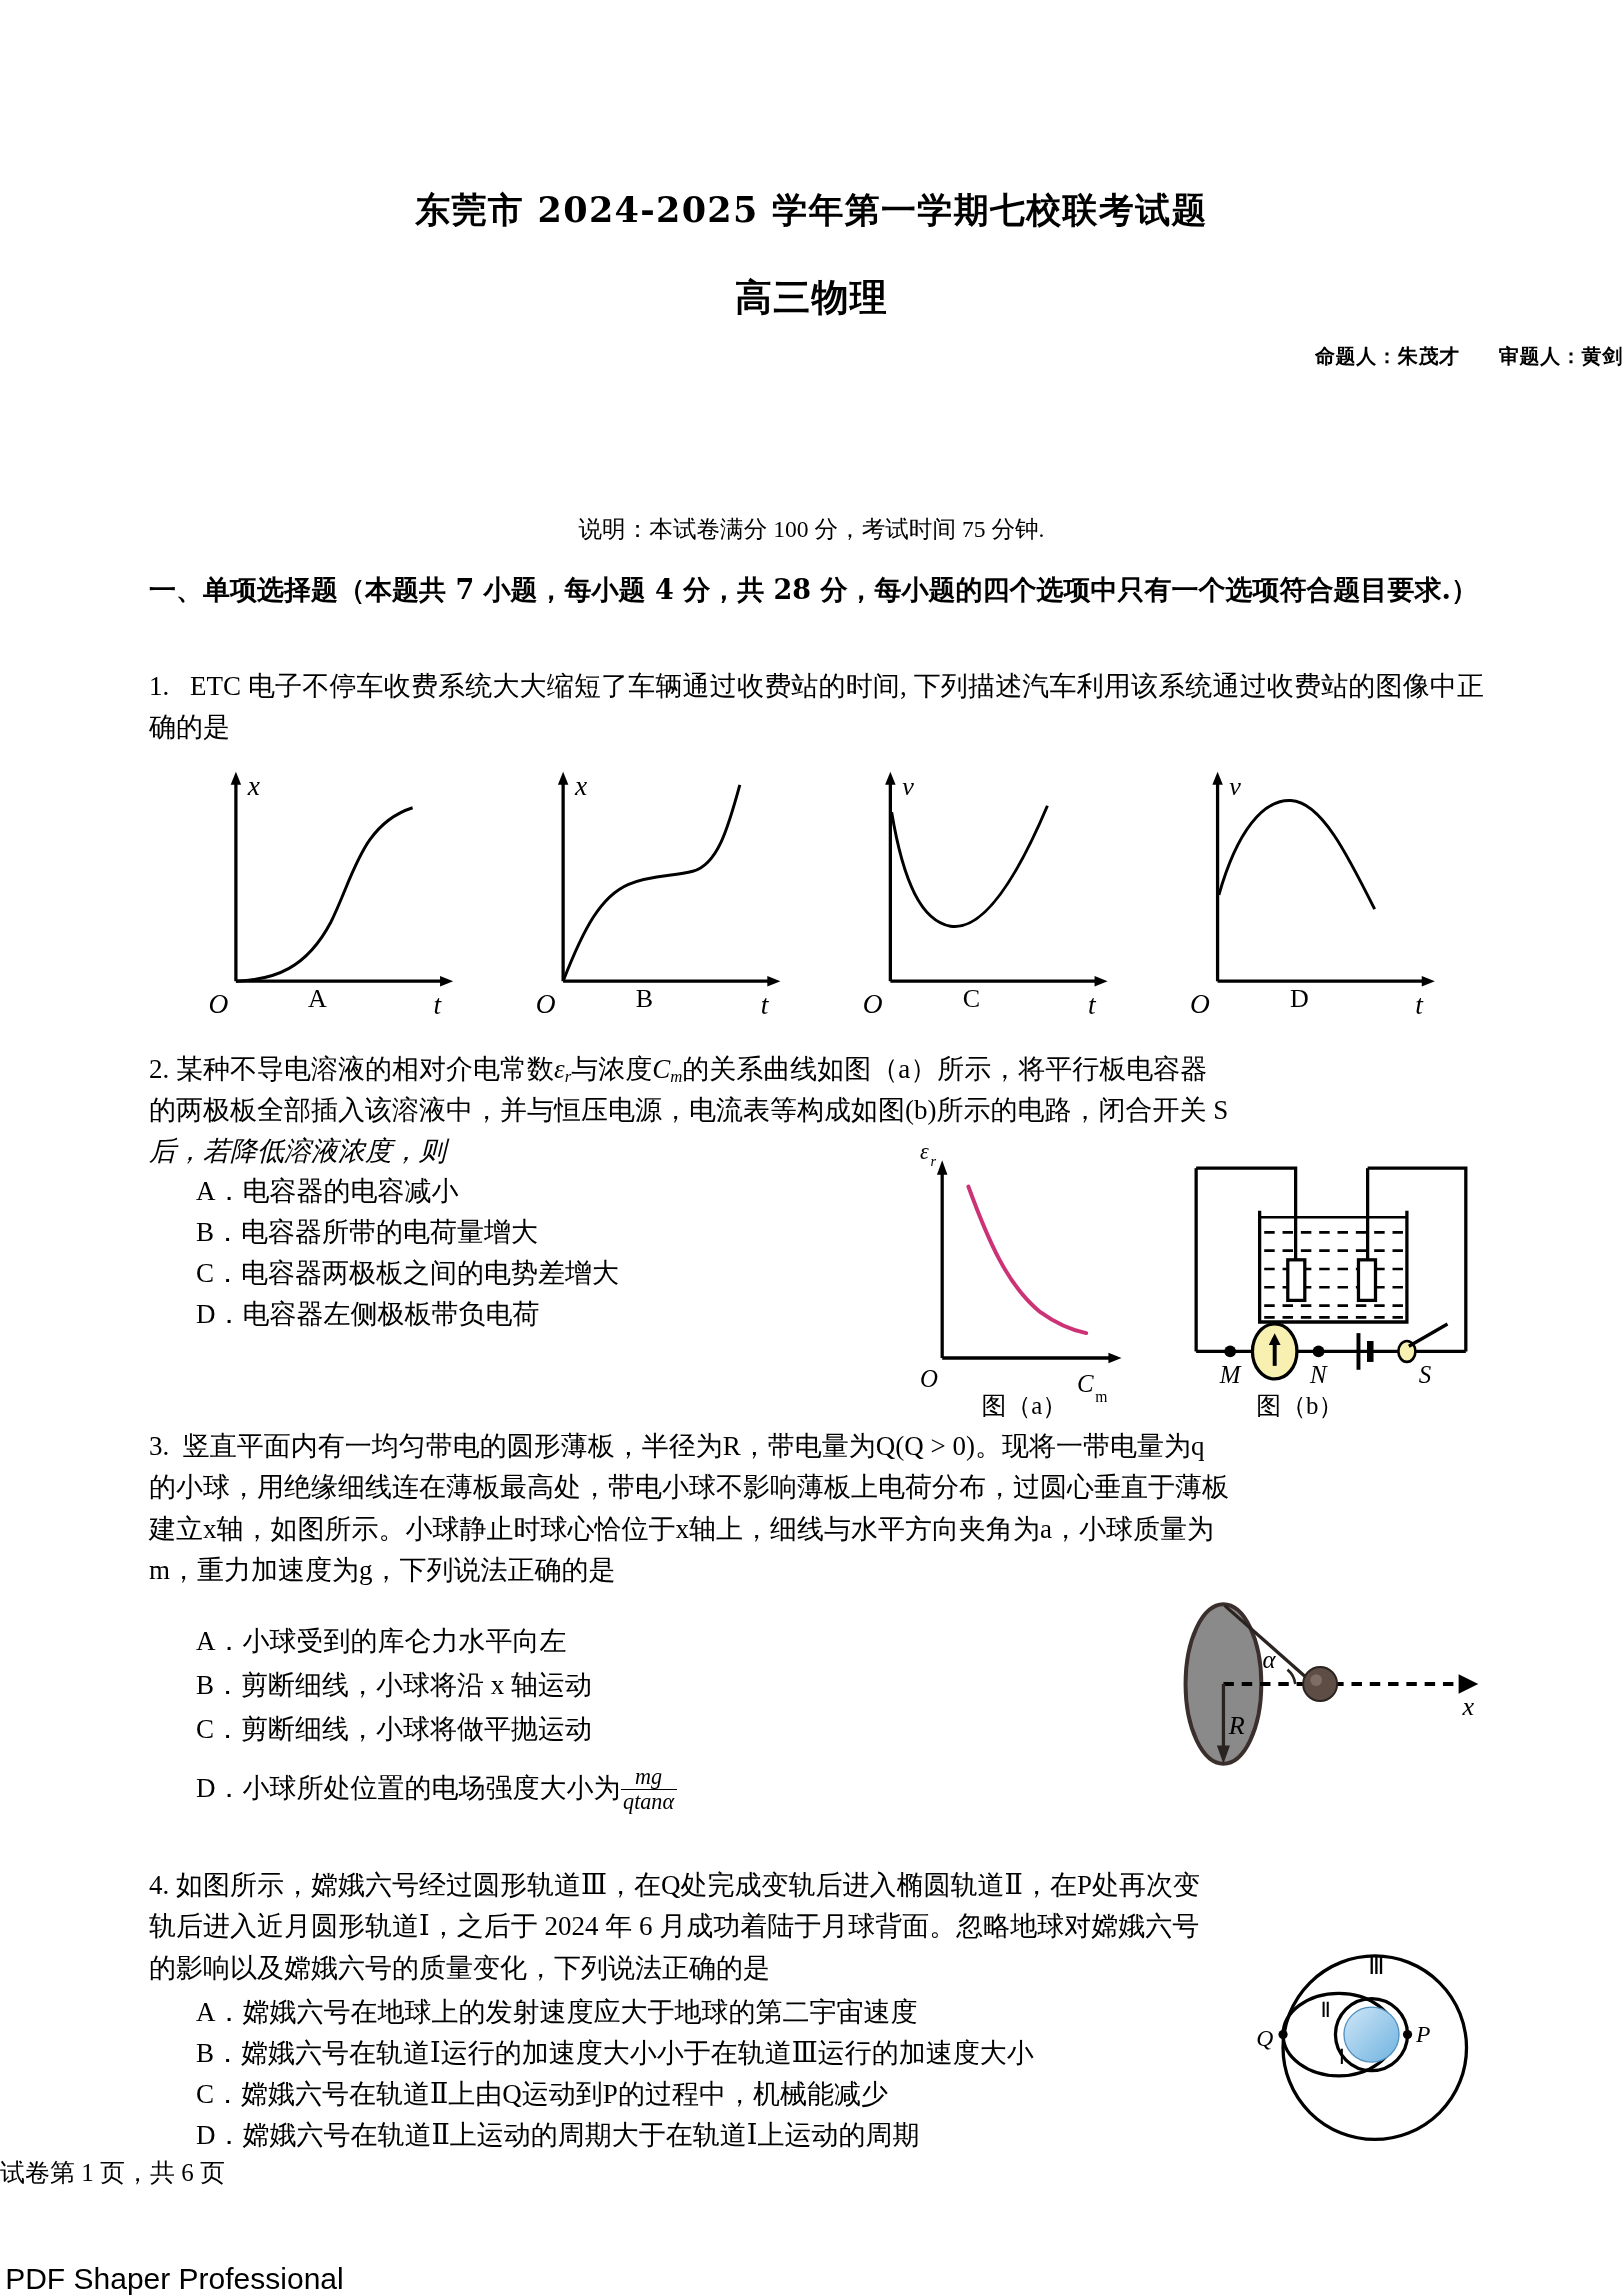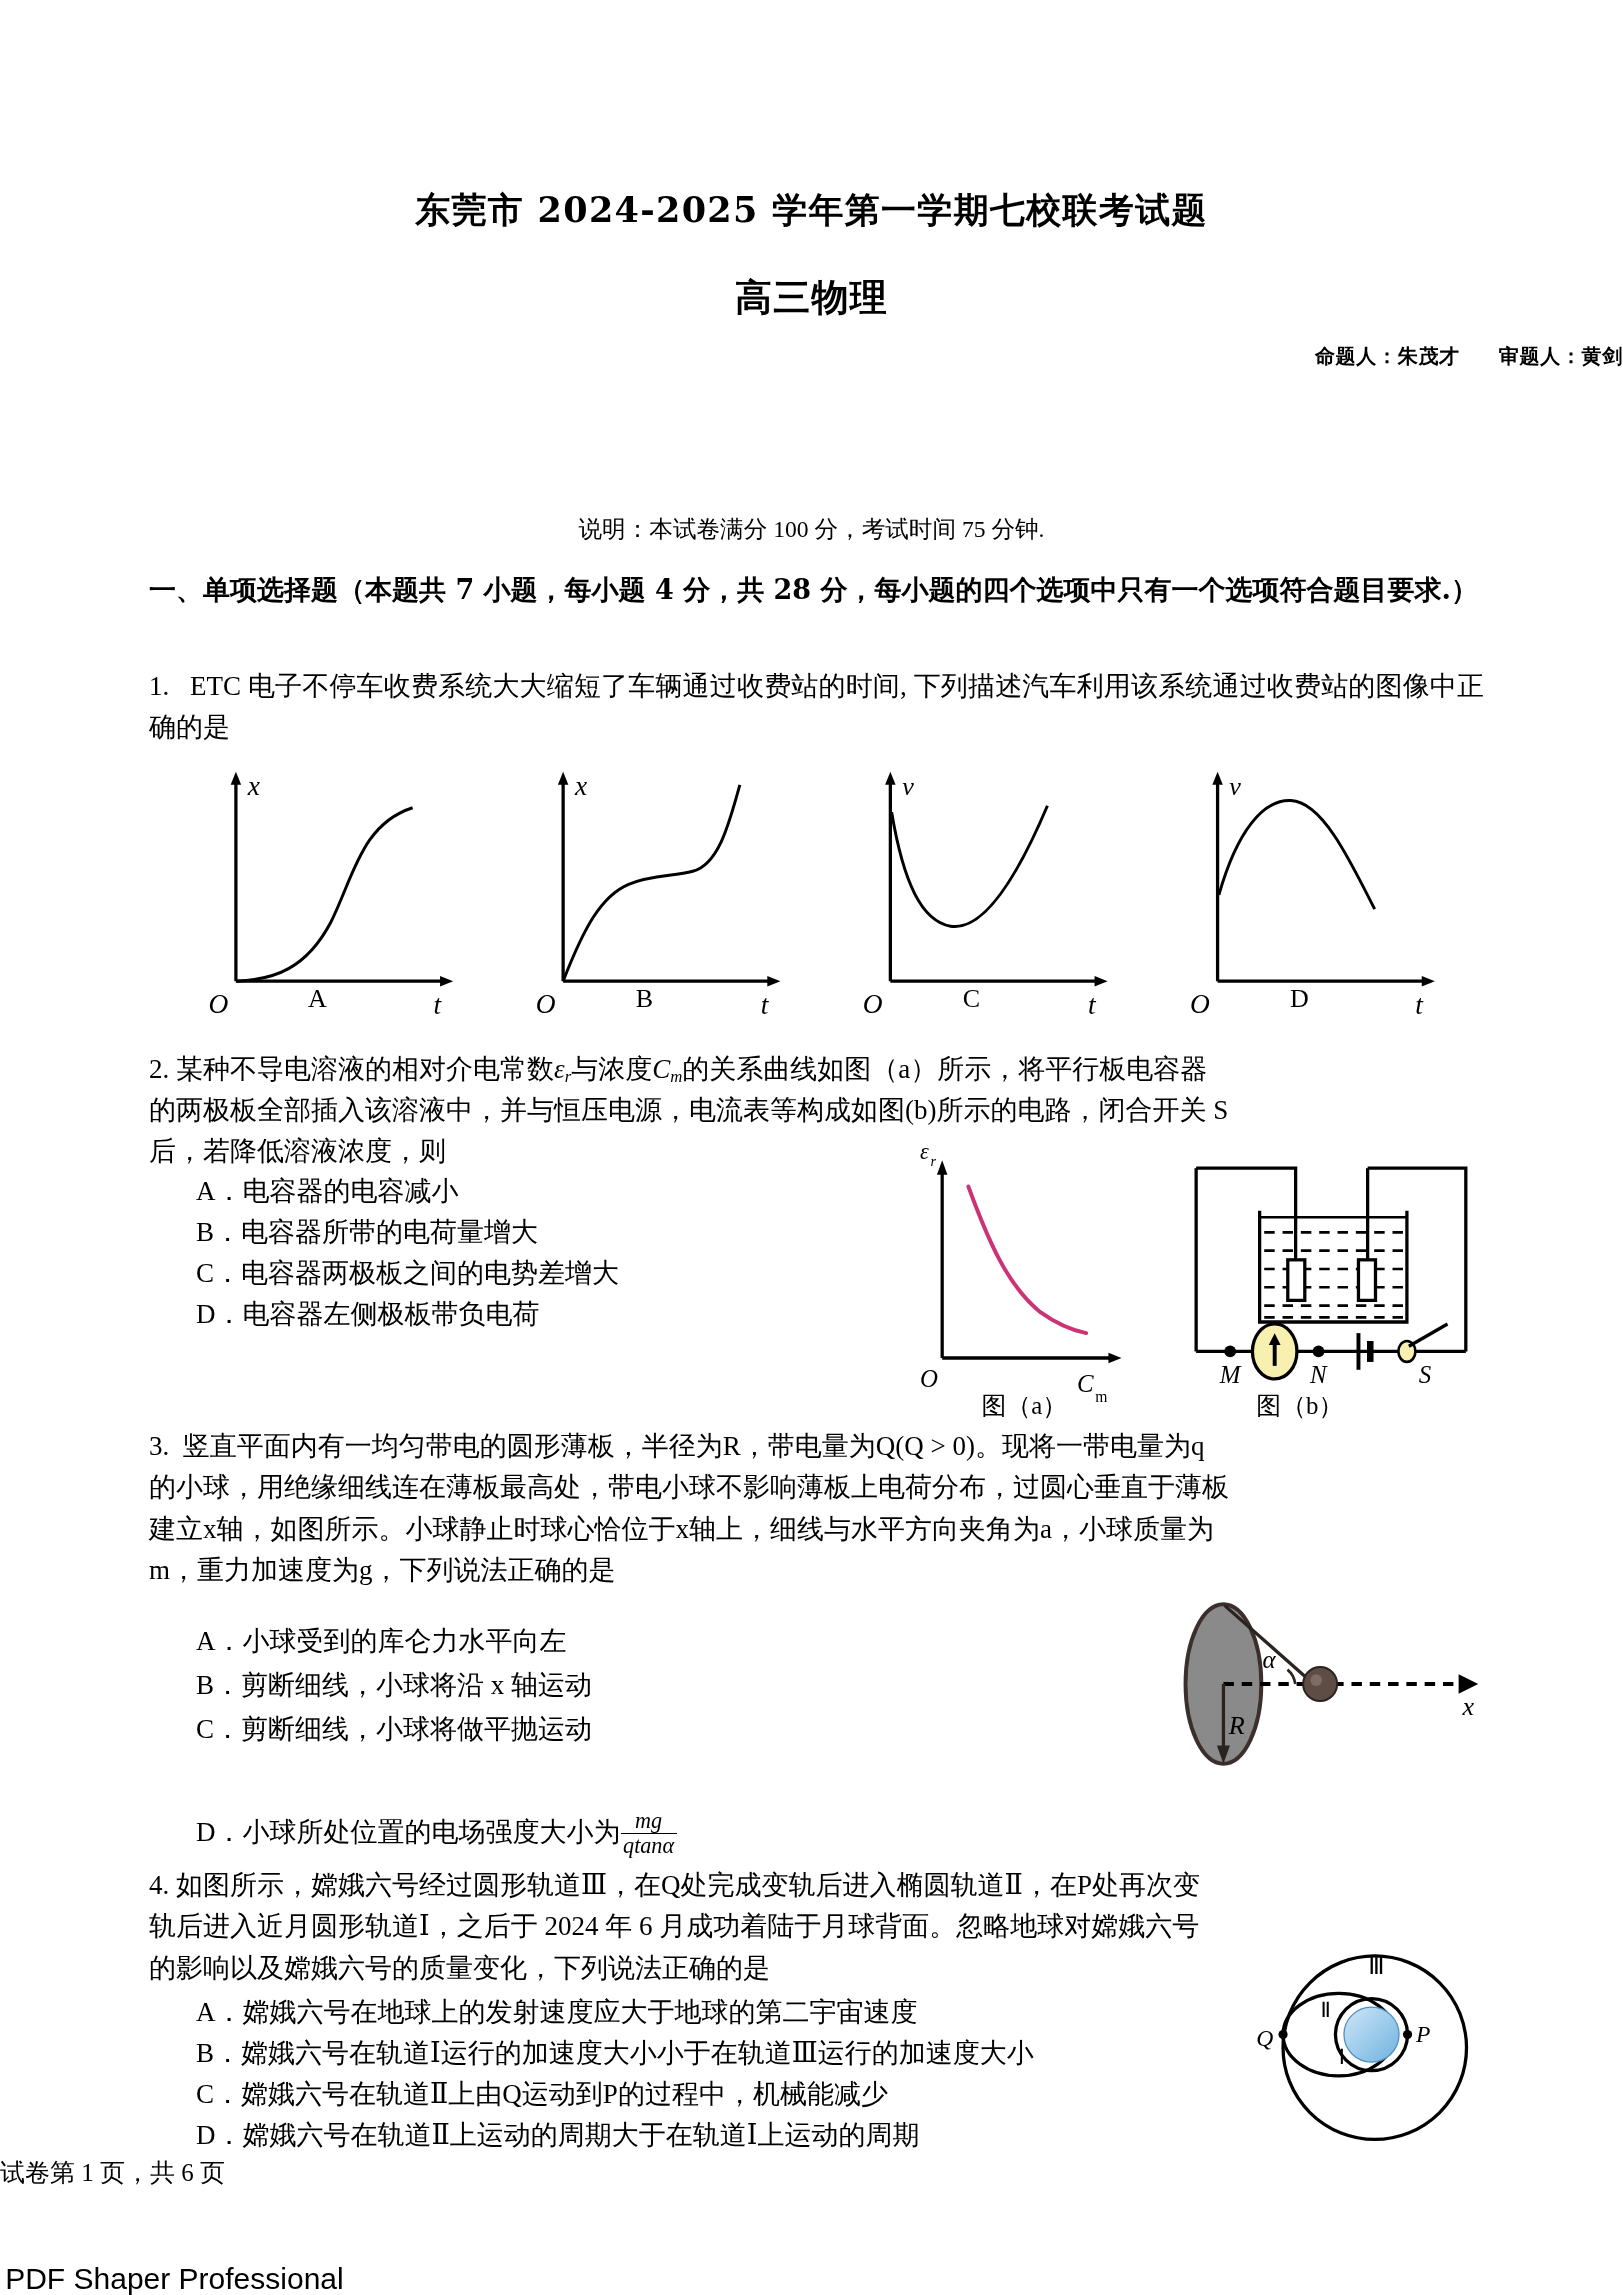--- a/index.html
+++ b/index.html
@@ -101,21 +101,20 @@
 
   .ital { font-style: italic; font-family: "Liberation Serif", serif; }
   .sub { font-size: 0.62em; vertical-align: -0.25em; }
   .frac {
     display: inline-block;
     vertical-align: -0.52em;
     text-align: center;
     font-style: italic;
     font-size: 0.82em;
     line-height: 1.05;
-    margin-top: 44px;
   }
   .frac .num { display:block; padding: 0 2.6px; }
   .frac .den { display:block; border-top: 1.3px solid #000; padding: 0 2.6px; }
 
   .footer-page {
     position: absolute;
     left: 0; top: 2140px;
     width: 1623px;
     text-align: left;
     font-size: 25px;
@@ -224,21 +223,21 @@
     <span class="fig-label" style="left:448px;">B</span>
     <span class="fig-label" style="left:775px;">C</span>
     <span class="fig-label" style="left:1103px;">D</span>
   </div>
 
   <div class="qtext q2">
     <span>2.</span>
     <span>某种不导电溶液的相对介电常数</span><span class="ital">ε</span><span class="ital sub">r</span><span>与浓度</span><span class="ital">C</span><span class="ital sub">m</span><span>的关系曲线如图（a）所示，将平行板电容器</span>
   </div>
   <div class="qtext" style="left:149px; top:1074px; width:1335px;">的两极板全部插入该溶液中，并与恒压电源，电流表等构成如图(b)所示的电路，闭合开关 S</div>
-  <div class="qtext" style="left:149px; top:1115px; width:720px;">后，若降低溶液浓度，则</div>
+  <div class="qtext" style="left:149px; top:1115px; width:720px;font-style:italic;">后，若降低溶液浓度，则</div>
 
   <div class="opt-list o2">
     <div class="opt">A．电容器的电容减小</div>
     <div class="opt">B．电容器所带的电荷量增大</div>
     <div class="opt">C．电容器两极板之间的电势差增大</div>
     <div class="opt">D．电容器左侧极板带负电荷</div>
   </div>
 
   <div class="fig fig-q2">
     <svg width="576" height="262" viewBox="0 0 880 400">

